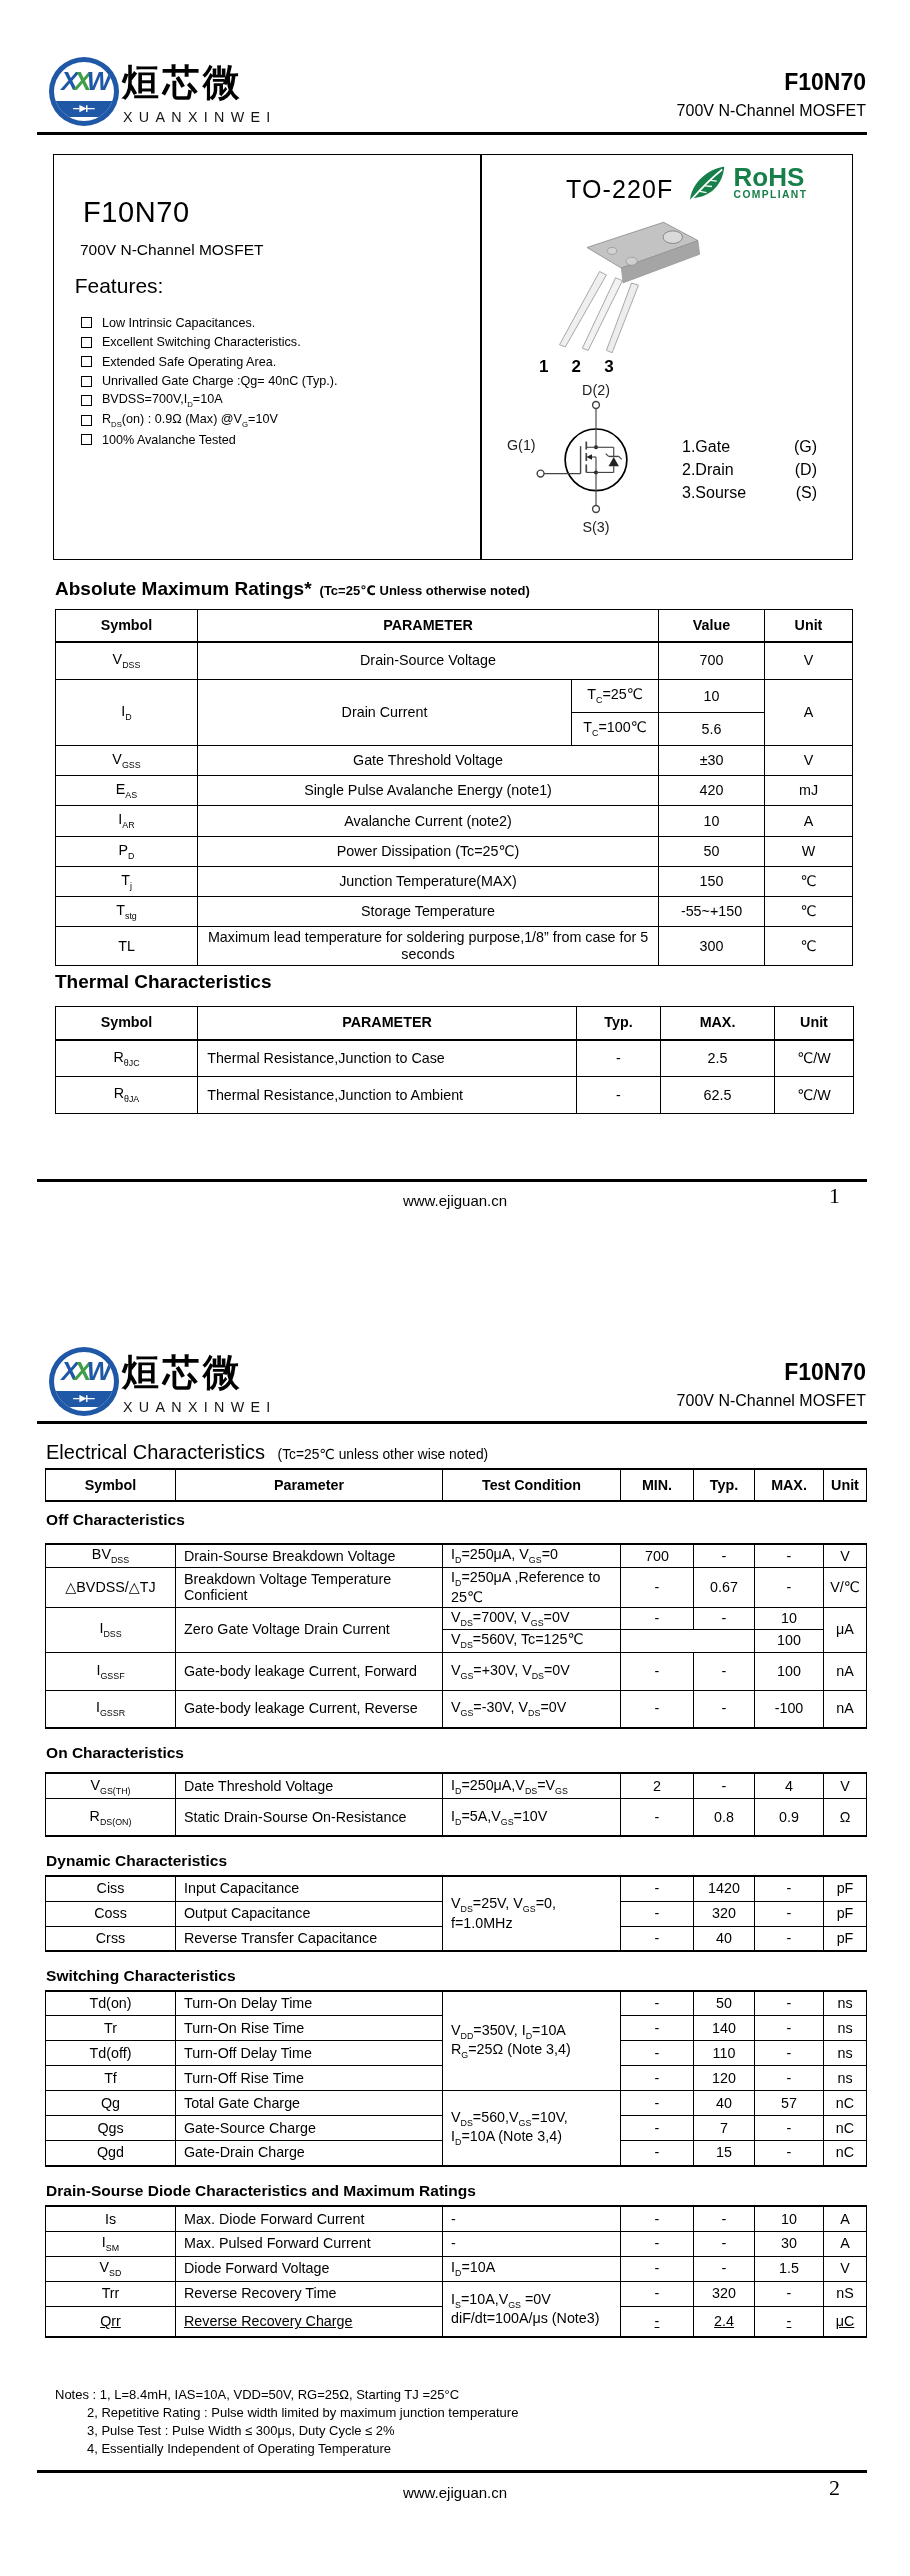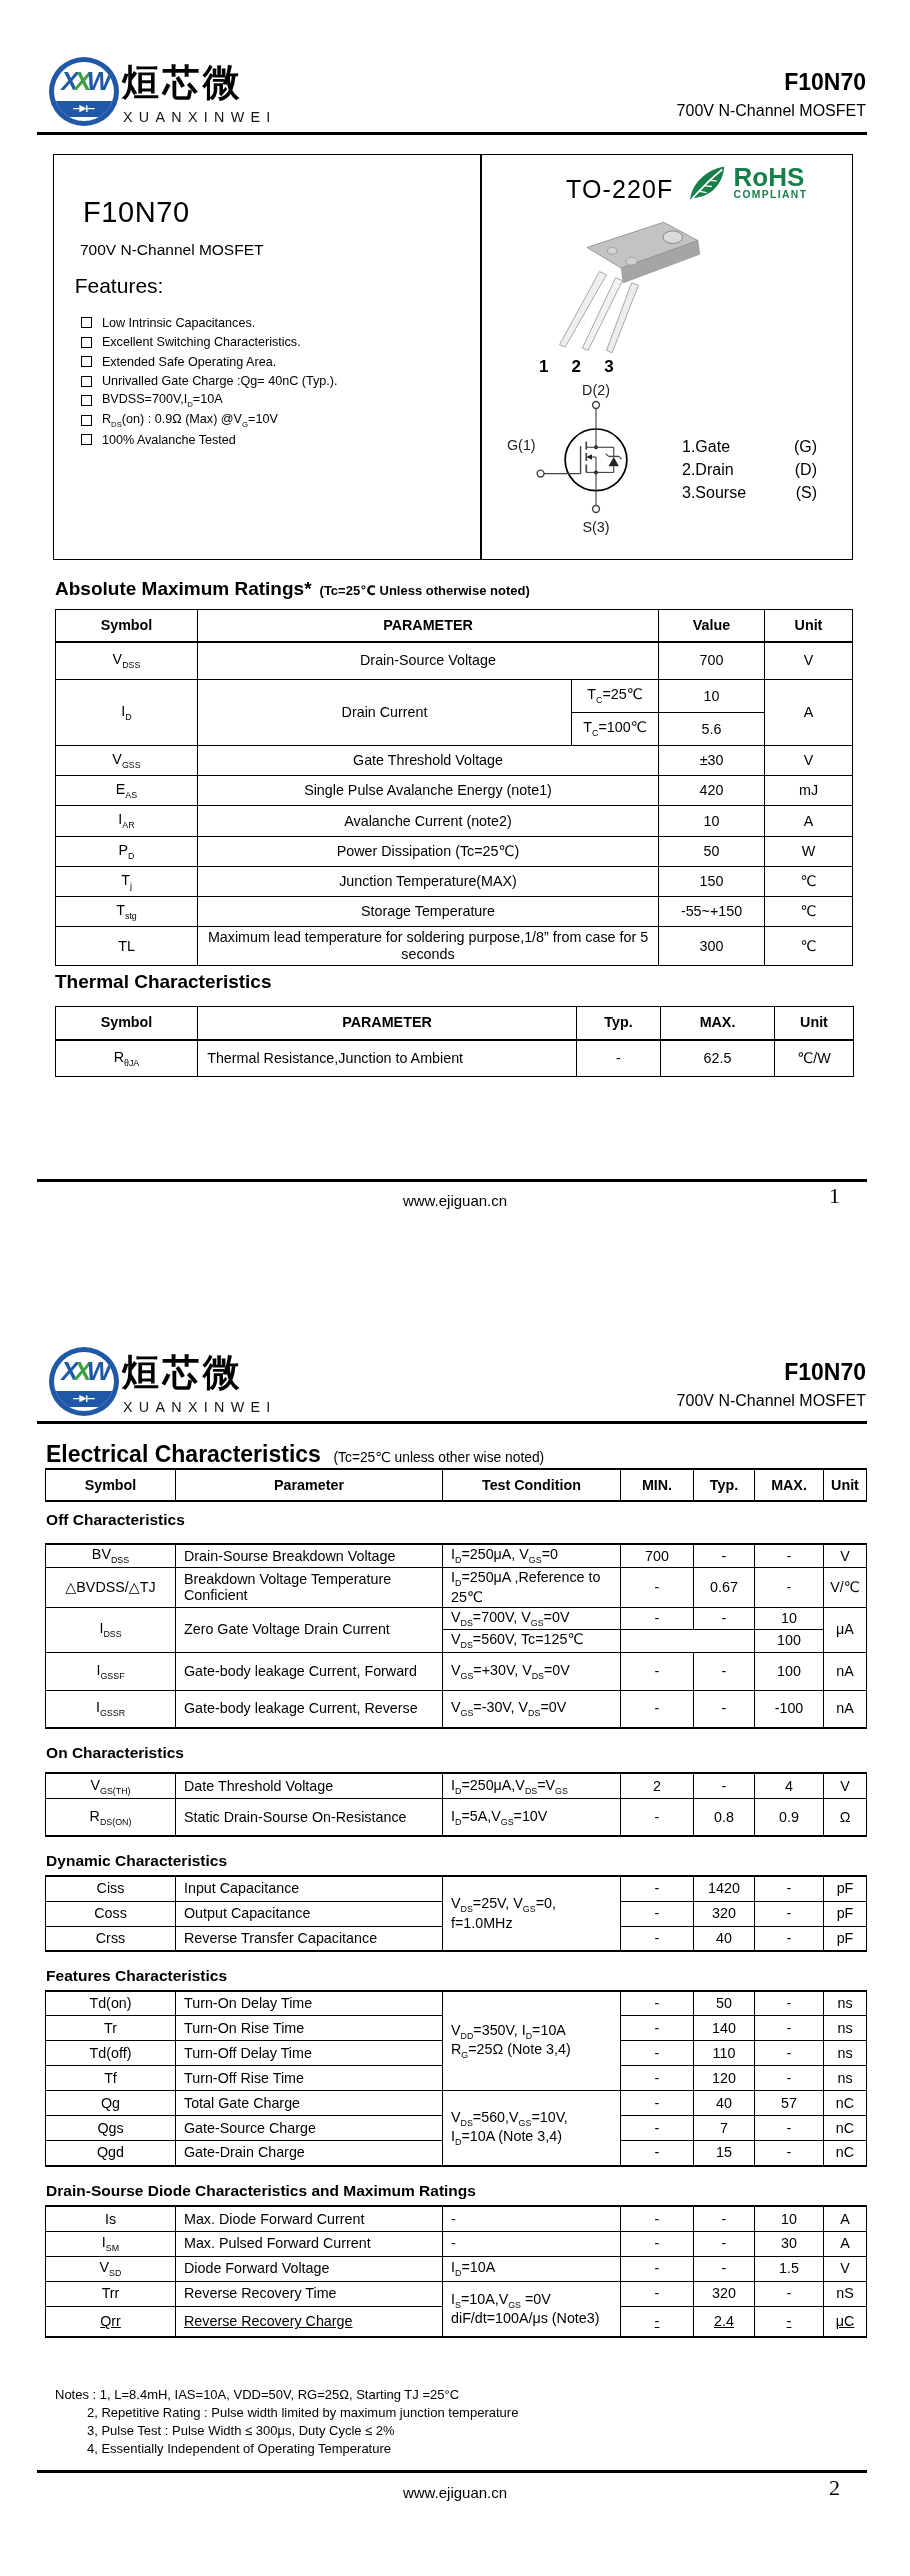--- a/index.html
+++ b/index.html
@@ -34,21 +34,21 @@
   .rohs-txt{line-height:1;}
   .rohs-t1{font-size:26px;font-weight:bold;letter-spacing:0px;}
   .rohs-t2{font-size:10.3px;font-weight:bold;letter-spacing:1.4px;}
   .pins123{font-size:17px;font-weight:bold;letter-spacing:9.2px;}
   .symlab{font-size:14.3px;color:#222;}
   .legend{font-size:16px;}
   .legend-row{display:flex;width:135px;justify-content:space-between;height:23px;align-items:center;}
   
   .t-big{font-size:19px;font-weight:bold;}
   .t-note{font-size:13px;font-weight:bold;margin-left:8px;}
-  .t-big2{font-size:23px;font-weight:bold;text-align:right;}
+  .t-big2{font-size:20px;font-weight:normal;text-align:right;}
   .t-note2{font-size:13.8px;font-weight:normal;margin-left:12.6px;}
   .sec-title{font-size:15.5px;font-weight:bold;}
   
   table{border-collapse:collapse;table-layout:fixed;}
   td{border:1.1px solid #000;text-align:center;vertical-align:middle;font-size:14.3px;
      padding:1.1px 4.6px;line-height:1.18;overflow:hidden;}
   sub{font-size:62%;}
   .tbl-abs,.tbl-th{border:1.7px solid #000;width:797px;}
   .tbl-elec,.tbl-ehdr{border:1.1px solid #000;border-top-width:2.3px;border-bottom-width:2.3px;width:822px;}
   tr.hdr td{font-weight:bold;border-bottom:2.3px solid #000;}
@@ -285,20 +285,27 @@
         <col style="width:79px">
       </colgroup>
     <tbody id="th-tbody">
       <tr class="hdr" style="height:33px;">
         <td>Symbol</td>
         <td>PARAMETER</td>
         <td>Typ.</td>
         <td>MAX.</td>
         <td>Unit</td>
       </tr>
+    <tr style="height: 37px;">
+          <td>R<sub>θJC</sub></td>
+          <td class="param">Thermal Resistance,Junction to Case</td>
+          <td>-</td>
+          <td>2.5</td>
+          <td>℃/W</td>
+        </tr>
         <tr style="height: 37px;">
           <td>R<sub>θJA</sub></td>
           <td class="param">Thermal Resistance,Junction to Ambient</td>
           <td>-</td>
           <td>62.5</td>
           <td>℃/W</td>
         </tr>
       </tbody>
   </table>
 
@@ -479,21 +486,21 @@
           <tr style="height: 25px;">
             <td>Crss</td>
             <td class="param">Reverse Transfer Capacitance</td>
             <td>-</td>
             <td>40</td>
             <td>-</td>
             <td>pF</td>
           </tr>
         </tbody>
       </table>
-      <div class="sec-title" style="margin: 15px 0px 0px 1.1px;">Features Characteristics</div>
+      <div class="sec-title" style="margin: 15px 0px 0px 1.1px;">Switching Characteristics</div>
       <table class="tbl-elec" style="margin-top: 4.6px; border-radius: 14px;">
         <colgroup>
           <col style="width: 130px;">
           <col style="width: 267px;">
           <col style="width: 178px;">
           <col style="width: 73px;">
           <col style="width: 61px;">
           <col style="width: 69px;">
           <col style="width: 43px;">
         </colgroup>

